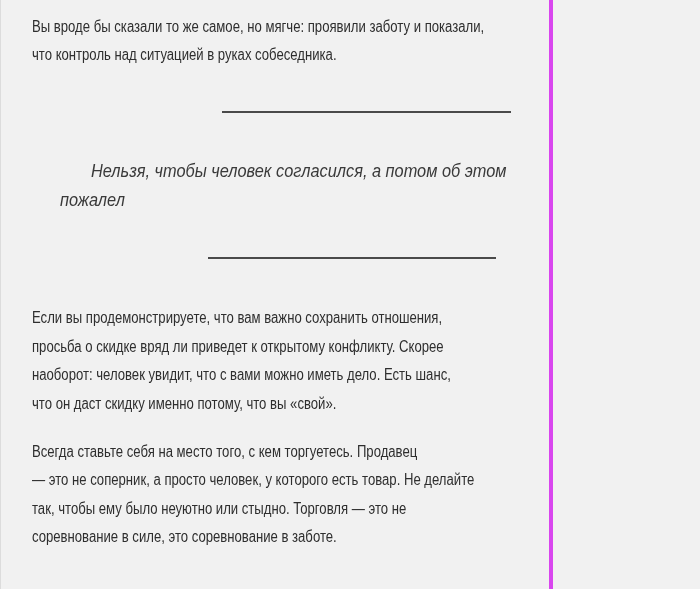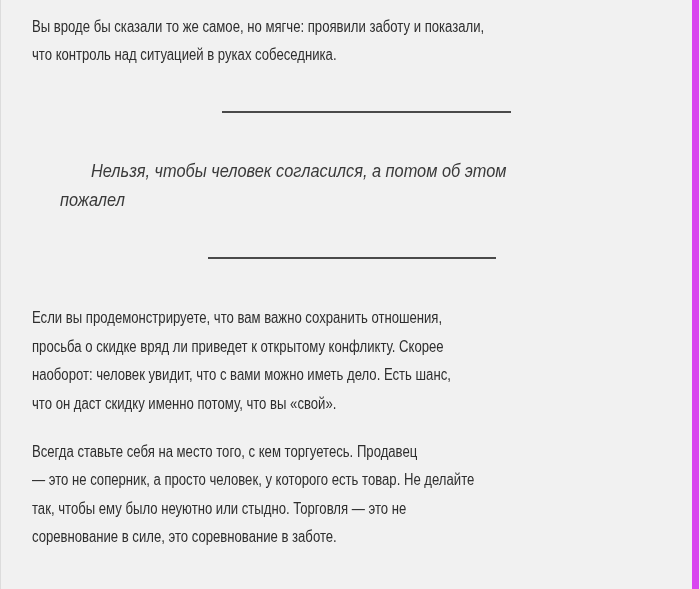--- a/index.html
+++ b/index.html
@@ -11,23 +11,23 @@
       height: 589px;
       background: #f1f1f1;
       overflow: hidden;
       position: relative;
       font-family: "Liberation Sans", "DejaVu Sans", sans-serif;
       color: #2e2e2e;
     }
     .frame {
       position: absolute;
       left: 0; top: 0;
-      width: 699px; height: 589px;
+      width: 553px; height: 589px;
       border-left: 1px solid #dcdcdc;
-      border-right: 7px solid #d946ef;
+      border-right: 4px solid #d946ef;
       box-sizing: border-box;
     }
     .line {
       position: absolute;
       white-space: nowrap;
       font-size: 16px;
       line-height: 20px;
       transform-origin: left center;
       transform: scaleX(0.82);
       letter-spacing: 0;

